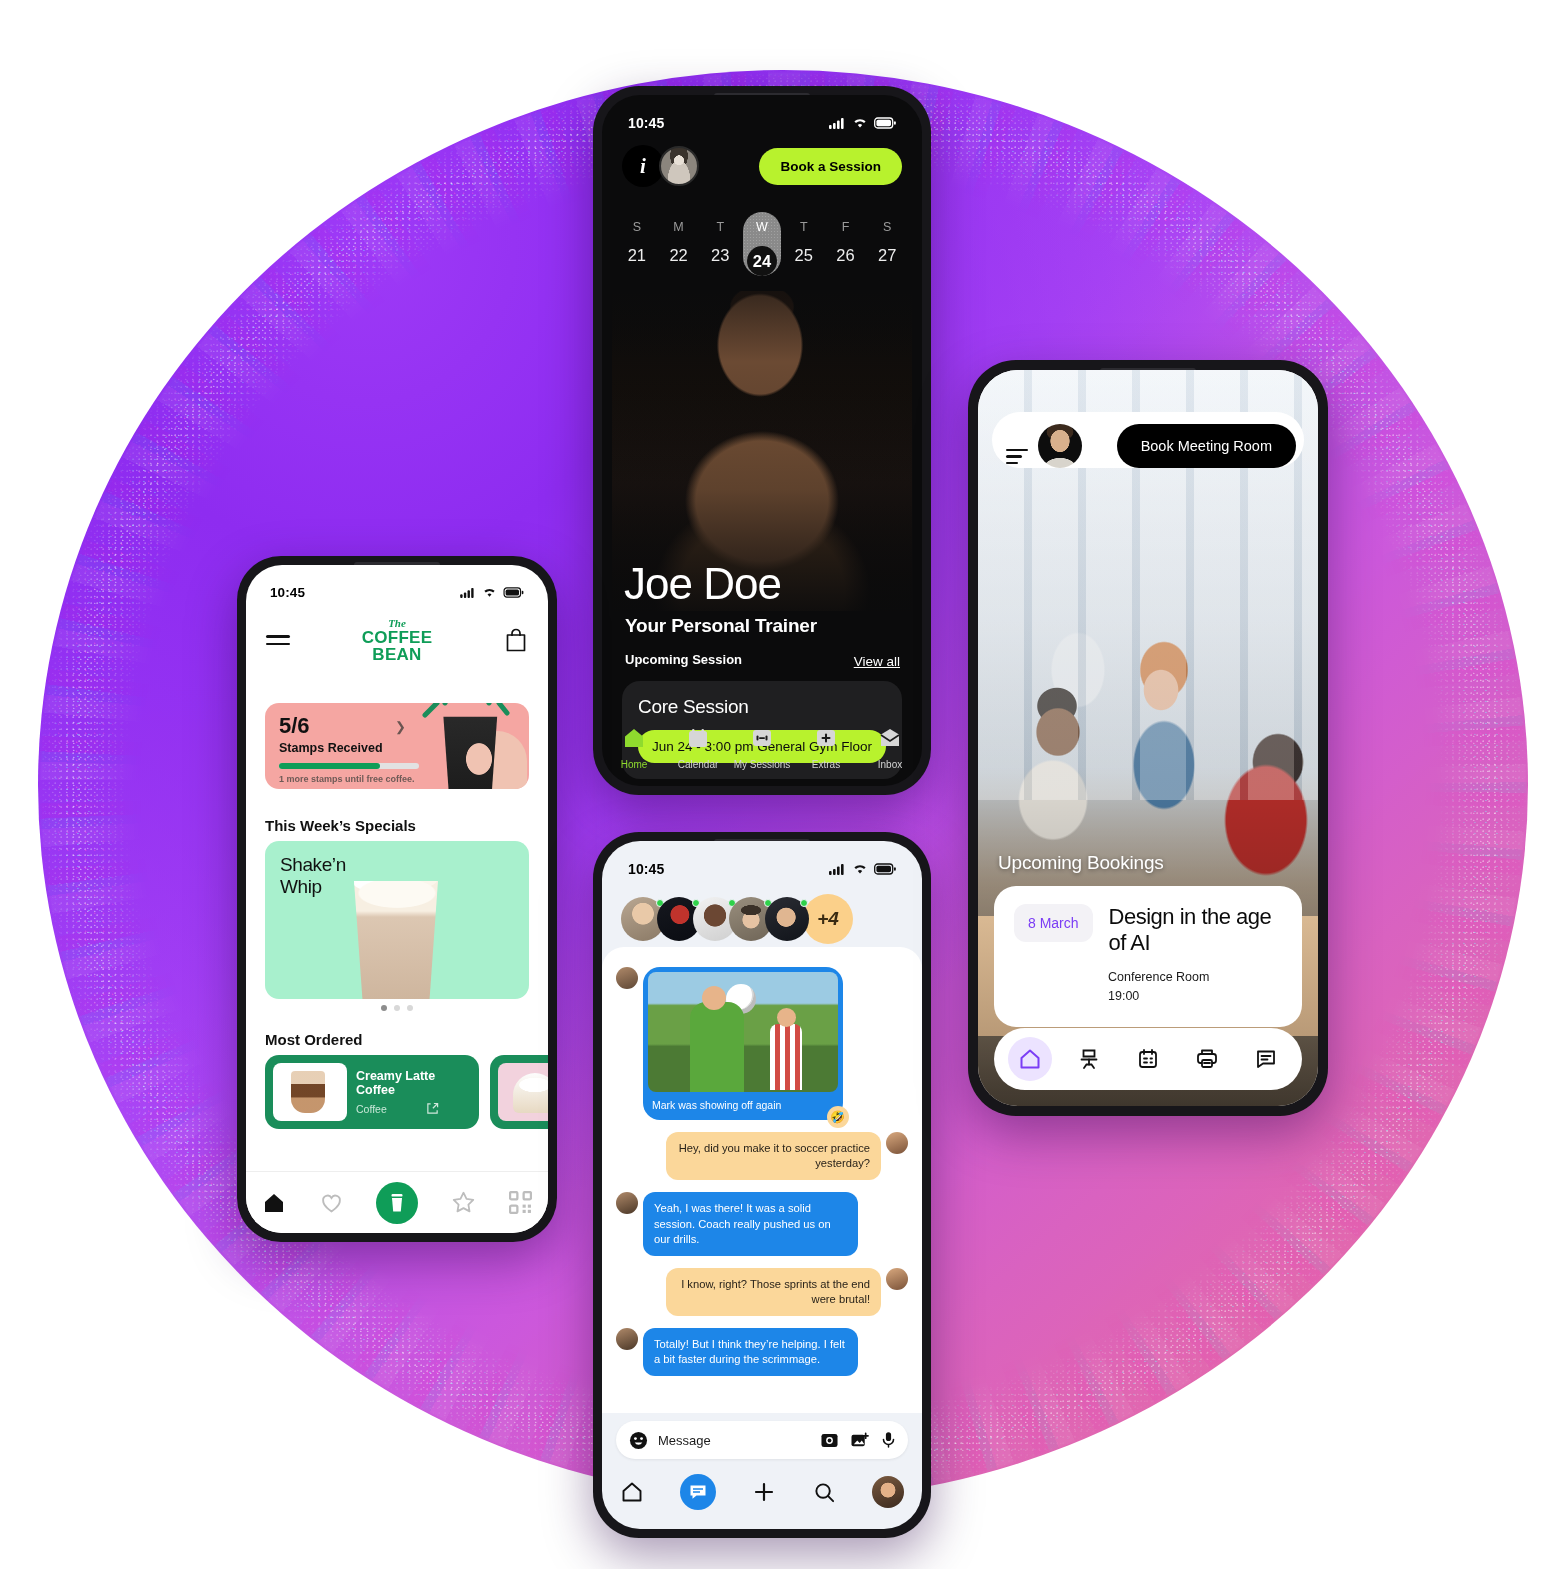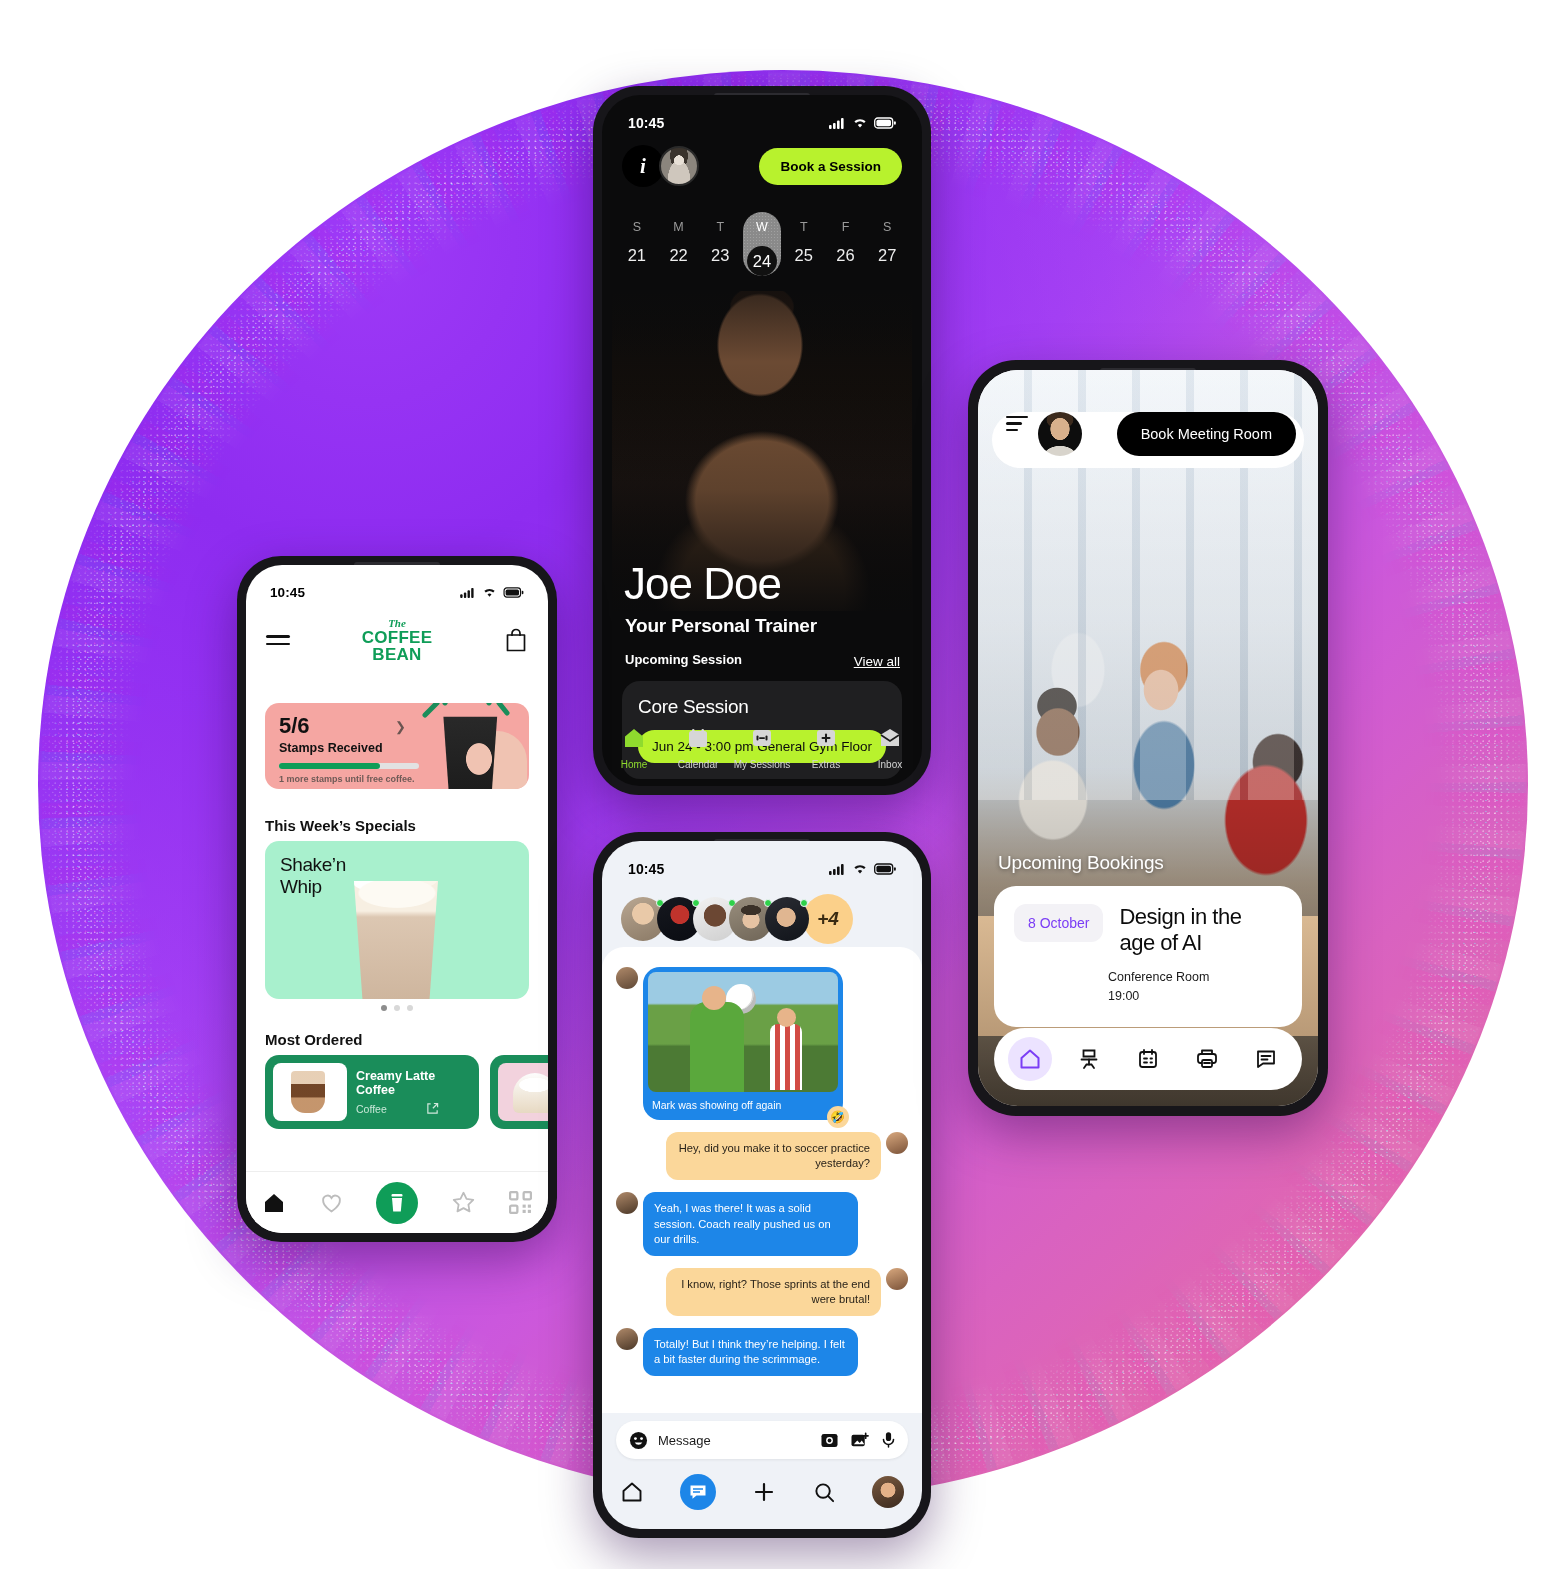--- a/index.html
+++ b/index.html
@@ -100,21 +100,21 @@
   .fit-day .dow { font-size:12.5px; color:#9b9b9b; display:block; margin-bottom:12px; }
   .fit-day .dnum { font-size:16.5px; color:#eee; font-weight:500; display:block; }
   .fit-day.sel { }
   .fit-day.sel .pill {
     position:absolute; left:50%; transform:translateX(-50%); top:-8px;
     width:38px; height:64px; border-radius:19px; background:#8a8a8a;
     background-image: radial-gradient(circle, rgba(255,255,255,.2) 0.5px, transparent 0.6px);
     background-size:3px 3px;
   }
   .fit-day.sel .dow, .fit-day.sel .dnum { position:relative; z-index:2; color:#fff; }
-  .fit-day.sel .dnum { width:30px;height:30px;line-height:30px; border-radius:50%; background:#111; margin:0 auto; font-weight:400;}
+  .fit-day.sel .dnum { width:30px;height:30px;line-height:30px; border-radius:50%; background:#111; margin:0 auto; font-weight:700;}
   .fit-hero {
     position:absolute; left:0; right:0; top:196px; height:320px; overflow:hidden;
     background:#0b0b0c;
   }
   .fit-hero .torso {
     position:absolute; left:50%; top:0; transform:translateX(-50%);
     width:300px; height:320px;
     background:
       radial-gradient(ellipse 60px 72px at 148px 54px, #6b4a33 0 68%, rgba(107,74,51,0) 72%),
       radial-gradient(ellipse 44px 30px at 150px 16px, #241811 0 70%, rgba(36,24,17,0) 74%),
@@ -258,21 +258,21 @@
       radial-gradient(ellipse 40px 56px at 100px 300px, #e9eef3 0 64%, transparent 68%),
       linear-gradient(180deg,#eef3f8 0%, #dfe7ef 34%, #cdd7e0 54%, #b9a893 70%, #9c8a74 86%, #6d5f4e 100%);
   }
   .off-photo .win {
     position:absolute; left:0; right:0; top:0; height:430px;
     background: repeating-linear-gradient(90deg, rgba(255,255,255,.55) 0 46px, rgba(150,170,190,.30) 46px 54px);
     opacity:.55;
   }
   .off-photo .desk { position:absolute; left:0; right:0; bottom:70px; height:120px; background: linear-gradient(180deg,#d9b993,#b99a77); }
   .off-topbar { position:absolute; top:42px; left:14px; right:14px; height:56px; background:#fff; border-radius:30px;
-    display:flex; align-items:flex-start; padding:0 8px 0 14px; }
+    display:flex; align-items:flex-end; padding:0 8px 0 14px; }
   .off-burger { width:22px; }
   .off-burger i { display:block; height:2.4px; background:#111; border-radius:2px; margin:4px 0;}
   .off-burger i:nth-child(2){ width:16px; }
   .off-burger i:nth-child(3){ width:12px; }
   .off-avatar { width:44px;height:44px;border-radius:50%;margin-left:10px; overflow:hidden; background:#000;
     background-image: radial-gradient(ellipse 13px 15px at 22px 17px, #d8b08c 0 72%, transparent 76%),
                       radial-gradient(ellipse 18px 12px at 22px 8px, #3b2a1d 0 72%, transparent 76%),
                       radial-gradient(ellipse 22px 14px at 22px 44px, #d8d4cc 0 70%, transparent 74%);
     background-color:#0d0d0d;}
   .off-book { margin-left:auto; background:#000; color:#fff; border:none; border-radius:26px;
@@ -718,21 +718,21 @@
             <i></i>
           </div>
         <div class="off-avatar"></div>
         <button class="off-book">Book  Meeting Room</button>
       </div>
 
       <div class="off-upc">Upcoming Bookings</div>
 
       <div class="off-card">
         <div class="row">
-          <span class="off-date">8 October</span>
+          <span class="off-date">8 March</span>
           <span class="off-ttl">Design in the age of AI</span>
         </div>
         <div class="off-meta">
           <div>Conference Room</div>
           <div>19:00</div>
         </div>
       </div>
 
       <div class="off-nav">
         <div class="itm act">

